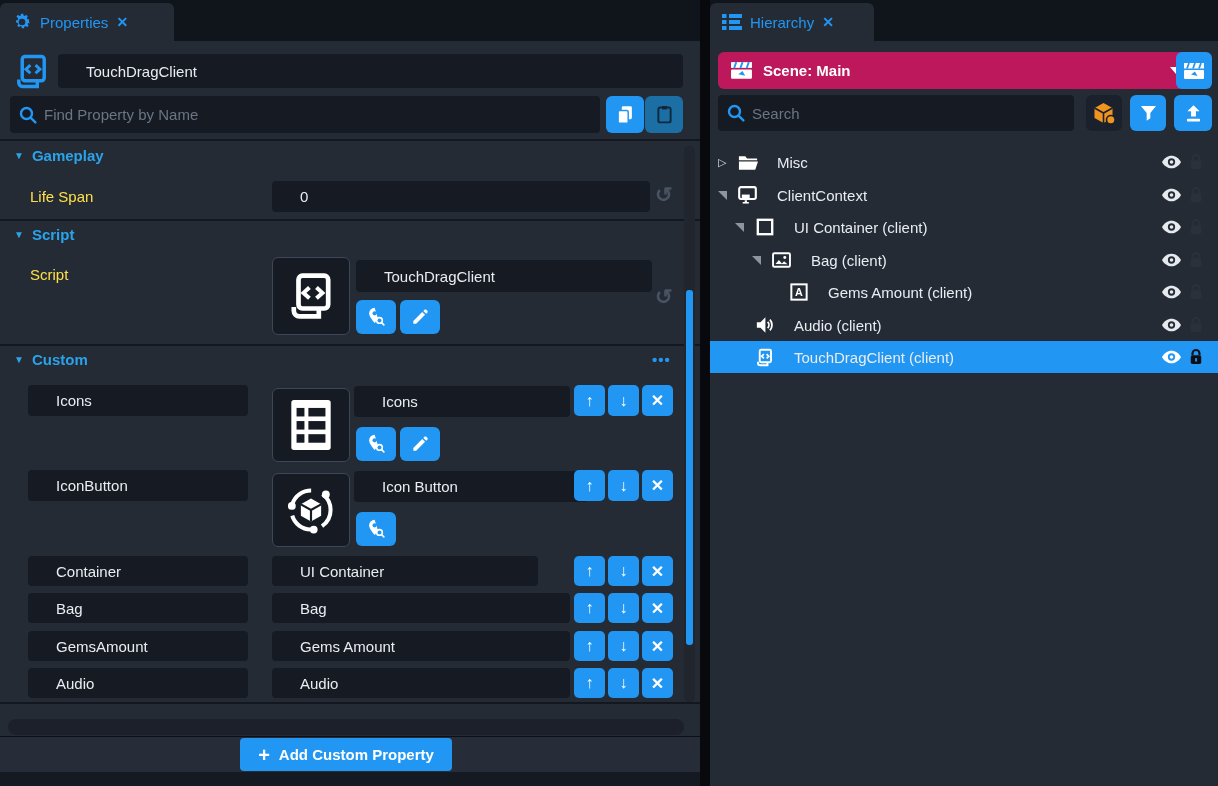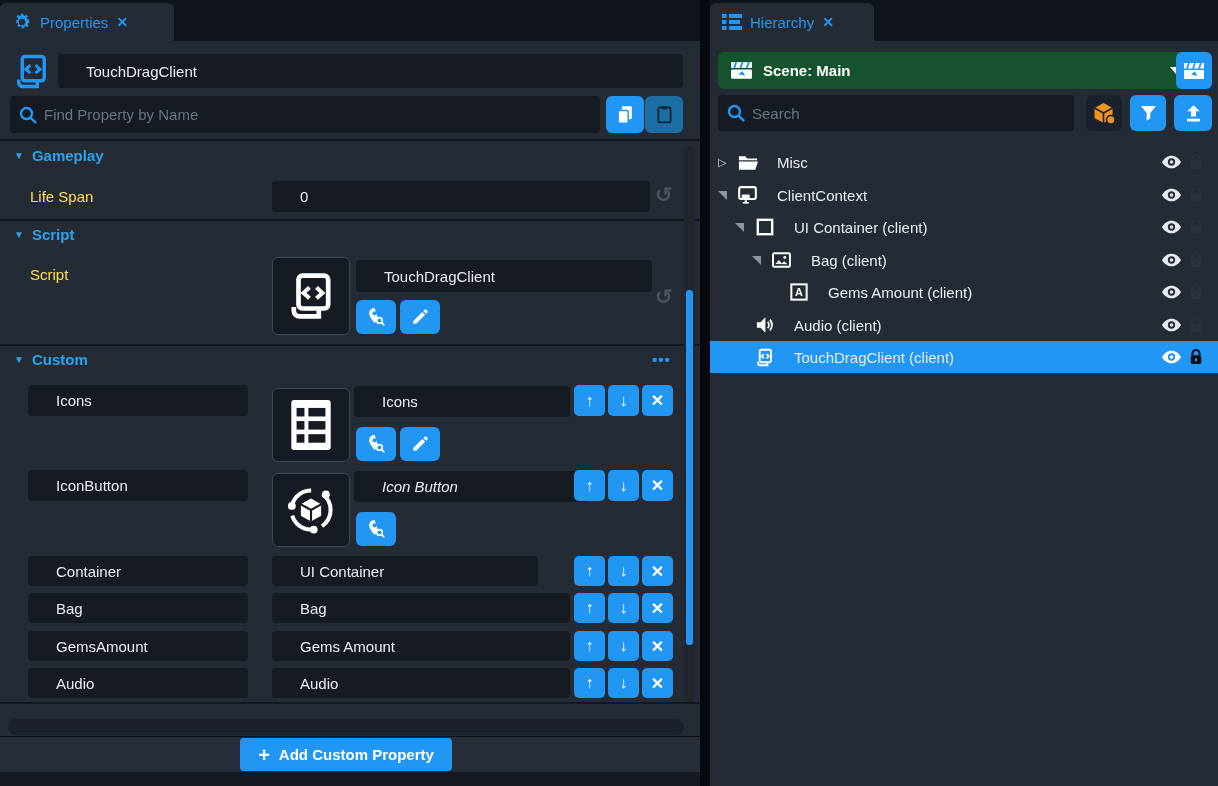--- a/index.html
+++ b/index.html
@@ -27,21 +27,21 @@
   .divider{height:2px;background:#13171f;left:0;width:700px;}
   .sec-caret{color:#2aa3ea;font-size:10px;margin-right:8px;}
   .sec-title{color:#2aa3ea;font-size:15px;font-weight:700;}
   .lbl{color:#fde047;font-size:15px;}
   .undo{color:#495363;font-size:21px;font-weight:700;}
   .iconbox{background:#161b23;border:1px solid #3e4757;border-radius:6px;display:flex;align-items:center;justify-content:center;box-sizing:border-box;}
   .dots{color:#2196f3;font-size:15px;font-weight:700;letter-spacing:1px;}
   .addbtn{display:flex;align-items:center;justify-content:center;gap:9px;background:#2196f3;border-radius:4px;
           color:#fff;font-weight:700;font-size:15px;cursor:pointer;}
   .addbtn .plus{font-size:20px;font-weight:700;line-height:1;}
-  .scene{display:flex;align-items:center;background:#14532d;border-radius:6px;padding:0 12px;gap:10px;cursor:pointer;}
+  .scene{display:flex;align-items:center;background:#be185d;border-radius:6px;padding:0 12px;gap:10px;cursor:pointer;}
   .scene-label{color:#fff;font-size:15px;font-weight:700;flex:1;}
   .caret-down{width:0;height:0;border-left:6px solid transparent;border-right:6px solid transparent;border-top:7px solid #fff;}
   .tree-row{position:absolute;left:0;width:508px;height:32px;display:flex;align-items:center;cursor:pointer;}
   .tree-row.selected{background:#2196f3;}
   .tree-label{color:#e9ecf1;font-size:15px;margin-left:19px;white-space:nowrap;}
   .slot{width:19px;display:flex;align-items:center;justify-content:flex-start;flex:none;}
   .arrow-exp{width:0;height:0;border-top:9px solid #8e95a1;border-left:9px solid transparent;}
   .arrow-col{color:#dfe3e8;font-size:11px;}
   .ticon{width:21px;height:21px;display:flex;align-items:center;justify-content:center;flex:none;}
   .eye{position:absolute;left:452px;top:9px;}
@@ -199,21 +199,21 @@
       <svg width="54" height="54" viewBox="0 0 40 40">
           <circle cx="20" cy="20" r="14.5" stroke="#fff" stroke-width="3" fill="none" stroke-dasharray="18 9" stroke-dashoffset="4"></circle>
           <circle cx="31" cy="8.5" r="2.9" fill="#fff"></circle>
           <circle cx="5.8" cy="17" r="2.9" fill="#fff"></circle>
           <circle cx="22" cy="34.5" r="2.9" fill="#fff"></circle>
           <path d="M20 11.5l7.5 4.3v8.4L20 28.5l-7.5-4.3v-8.4z" fill="#fff"></path>
           <path d="M12.5 15.8l7.5 4.2 7.5-4.2M20 20v8.5" stroke="#161b23" stroke-width="1.6" fill="none"></path>
         </svg>
     </span>
   </div>
-  <input class="abs input" style="left: 354px; top: 471px; width: 234px; height: 31px; font-style: italic;" value="Icon Button">
+  <input class="abs input" style="left: 354px; top: 471px; width: 234px; height: 31px;" value="Icon Button">
   <div class="abs btn" style="left:356px;top:512px;width:40px;height:34px;">
     <span style="display:flex;">
       <svg width="22" height="22" viewBox="0 0 24 24">
           <path d="M10.5 2a6 6 0 0 0-6 6c0 4.4 6 10.5 6 10.5s2-2.1 3.7-4.7" fill="#fff"></path>
           <circle cx="10.5" cy="8" r="2.3" fill="#2196f3"></circle>
           <circle cx="15.8" cy="15.8" r="3.1" fill="none" stroke="#fff" stroke-width="1.7"></circle>
           <line x1="18.1" y1="18.1" x2="20.6" y2="20.6" stroke="#fff" stroke-width="1.7" stroke-linecap="round"></line>
         </svg>
     </span>
   </div>

